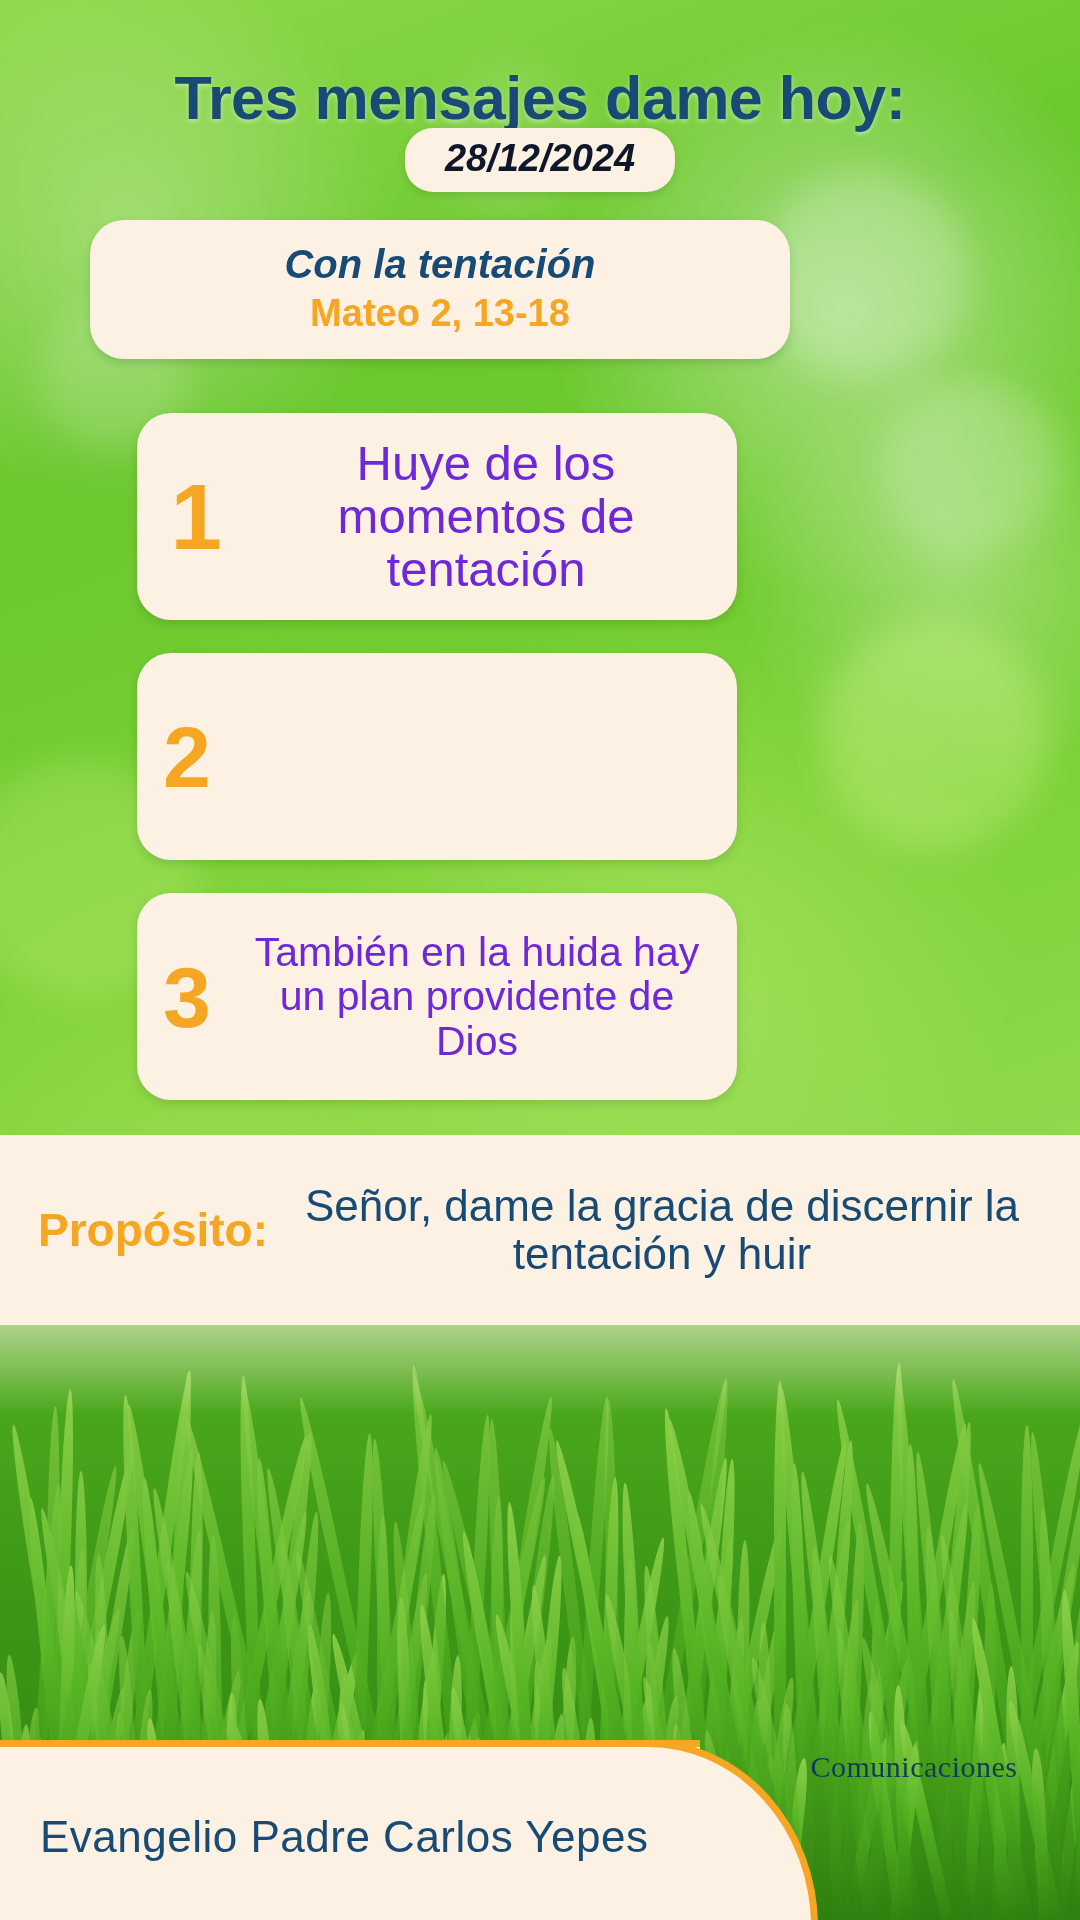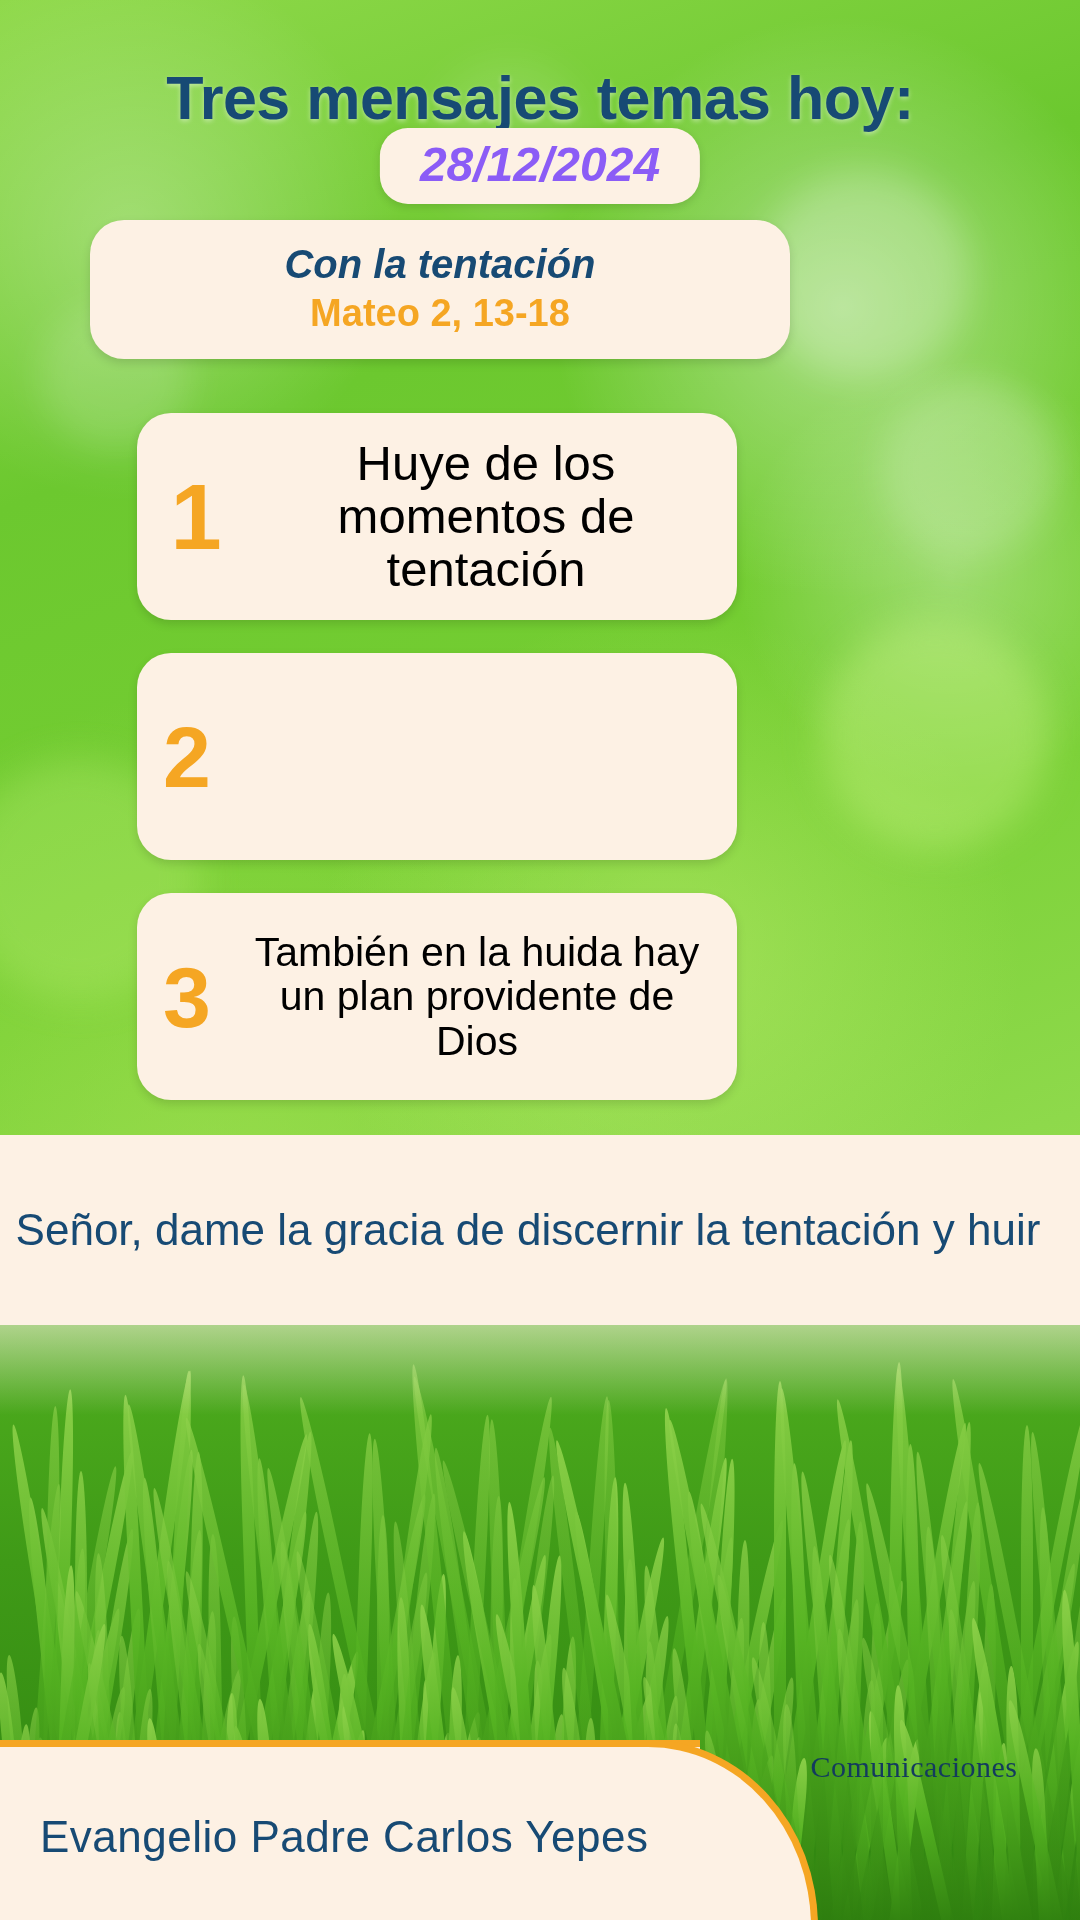--- a/index.html
+++ b/index.html
@@ -89,22 +89,22 @@
     letter-spacing: -0.5px;
     text-shadow: 0 2px 5px rgba(255,255,255,0.45);
   }
 
   .date-pill {
     position: absolute;
     left: 50%;
     transform: translateX(-50%);
     top: 128px;
     background: #fdf1e4;
-    color: #8b5cf6;
-    font-size: 48px;
+    color: #0f172a;
+    font-size: 38px;
     font-style: italic;
     font-weight: bold;
     padding: 9px 40px 12px 40px;
     border-radius: 28px;
     box-shadow: 0 3px 8px rgba(0,0,0,0.12);
   }
 
   
   .card {
     position: absolute;
@@ -145,21 +145,21 @@
   }
   .msg-num {
     font-size: 86px;
     font-weight: bold;
     color: #f5a623;
     line-height: 1;
     flex: 0 0 auto;
     text-align: center;
   }
   .msg-text {
-    color: #000000;
+    color: #6d28d9;
     font-size: 43px;
     line-height: 1.08;
     text-align: center;
     flex: 1 1 auto;
     padding-right: 20px;
   }
 
   #card1 { left: 137px; top: 413px; width: 600px; height: 207px; }
   #card1 .msg-num { width: 118px; font-size: 92px; }
   #card1 .msg-text { font-size: 49px; }
@@ -462,21 +462,21 @@
       <div class="flower" style="left:120px;top:150px;width:72px;height:72px"></div>
       <div class="flower" style="left:205px;top:135px;width:60px;height:60px"></div>
       <div class="flower" style="left:760px;top:105px;width:86px;height:86px"></div>
       <div class="flower" style="left:840px;top:138px;width:118px;height:118px"></div>
       <div class="flower" style="left:960px;top:100px;width:96px;height:96px"></div>
       <div class="flower" style="left:1020px;top:150px;width:70px;height:70px"></div>
       <div class="flower" style="left:650px;top:175px;width:52px;height:52px"></div>
       <div class="flower" style="left:560px;top:196px;width:40px;height:40px"></div>
     </div>
 
-  <h1 class="title">Tres mensajes temas hoy:</h1>
+  <h1 class="title">Tres mensajes dame hoy:</h1>
 
   <div class="date-pill">28/12/2024</div>
 
   <div class="card verse-card">
     <div class="verse-title">
       <span>Con la tentación</span><br>
     </div>
     <div class="verse-ref">Mateo 2, 13-18</div>
   </div>
 
@@ -488,20 +488,21 @@
   <div class="card msg-card" id="card2">
     <div class="msg-num">2</div>
   </div>
 
   <div class="card msg-card" id="card3">
     <div class="msg-num">3</div>
     <div class="msg-text">También en la huida hay un plan providente de Dios</div>
   </div>
 
   <div class="purpose-band">
+    <div class="purpose-label">Propósito:</div>
     <div class="purpose-text">Señor, dame la gracia de discernir la tentación y huir</div>
   </div>
 
   <div class="bottom-grass" id="bottomgrass">
       <div class="gb" style="left:0px;height:180px;transform:rotate(-13deg);opacity:0.50"></div>
       <div class="gb" style="left:14px;height:233px;transform:rotate(4deg);opacity:0.56"></div>
       <div class="gb" style="left:28px;height:286px;transform:rotate(-5deg);opacity:0.63"></div>
       <div class="gb" style="left:42px;height:339px;transform:rotate(12deg);opacity:0.69"></div>
       <div class="gb" style="left:56px;height:392px;transform:rotate(3deg);opacity:0.75"></div>
       <div class="gb" style="left:71px;height:445px;transform:rotate(-6deg);opacity:0.81"></div>

